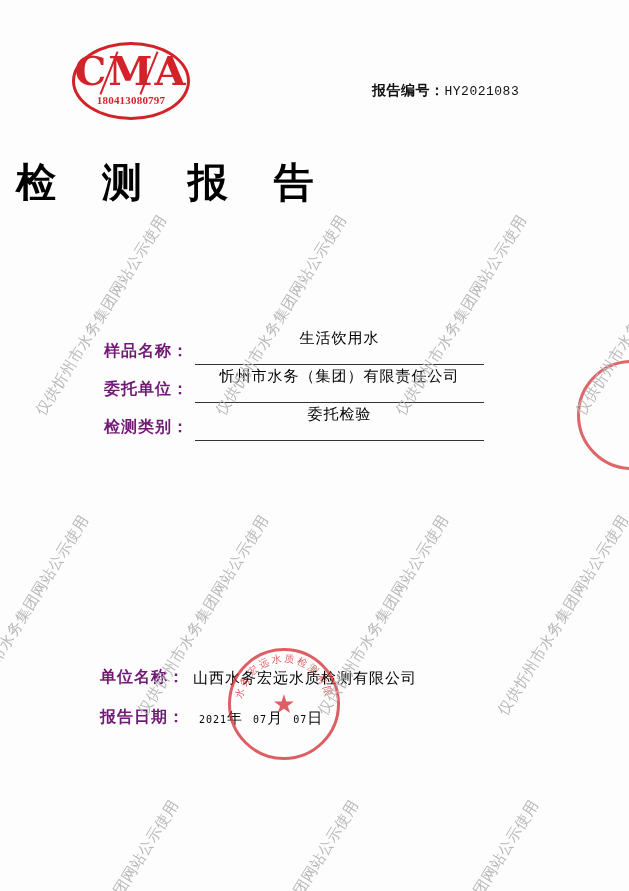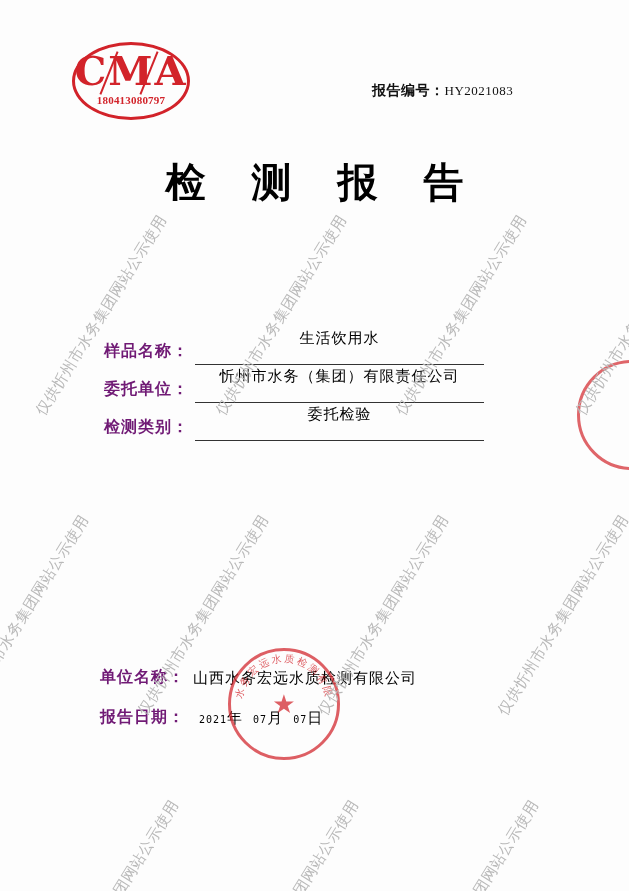--- a/index.html
+++ b/index.html
@@ -79,32 +79,31 @@
     left: 372px;
     top: 82px;
     font-family: "DejaVu Serif", "Liberation Serif", serif;
     font-size: 14px;
     color: #111;
     letter-spacing: 0.5px;
     white-space: nowrap;
   }
   .report-no .label { font-weight: bold; margin-top: 24px; }
   .report-no .value {
-    font-family: Liberation Serif, serif;
+    font-family: Liberation Mono, monospace;
     font-size: 13px;
     letter-spacing: 0.5px;
   }
 
   
   .doc-title {
     position: absolute;
     left: 0;
     top: 155px;
     width: 629px;
-    text-align: center;
     font-family: "DejaVu Serif", "Liberation Serif", serif;
     font-weight: bold;
     font-size: 40px;
     letter-spacing: 16px;
     text-indent: 16px;
     color: #000;
   }
 
   
   .fields-upper {

